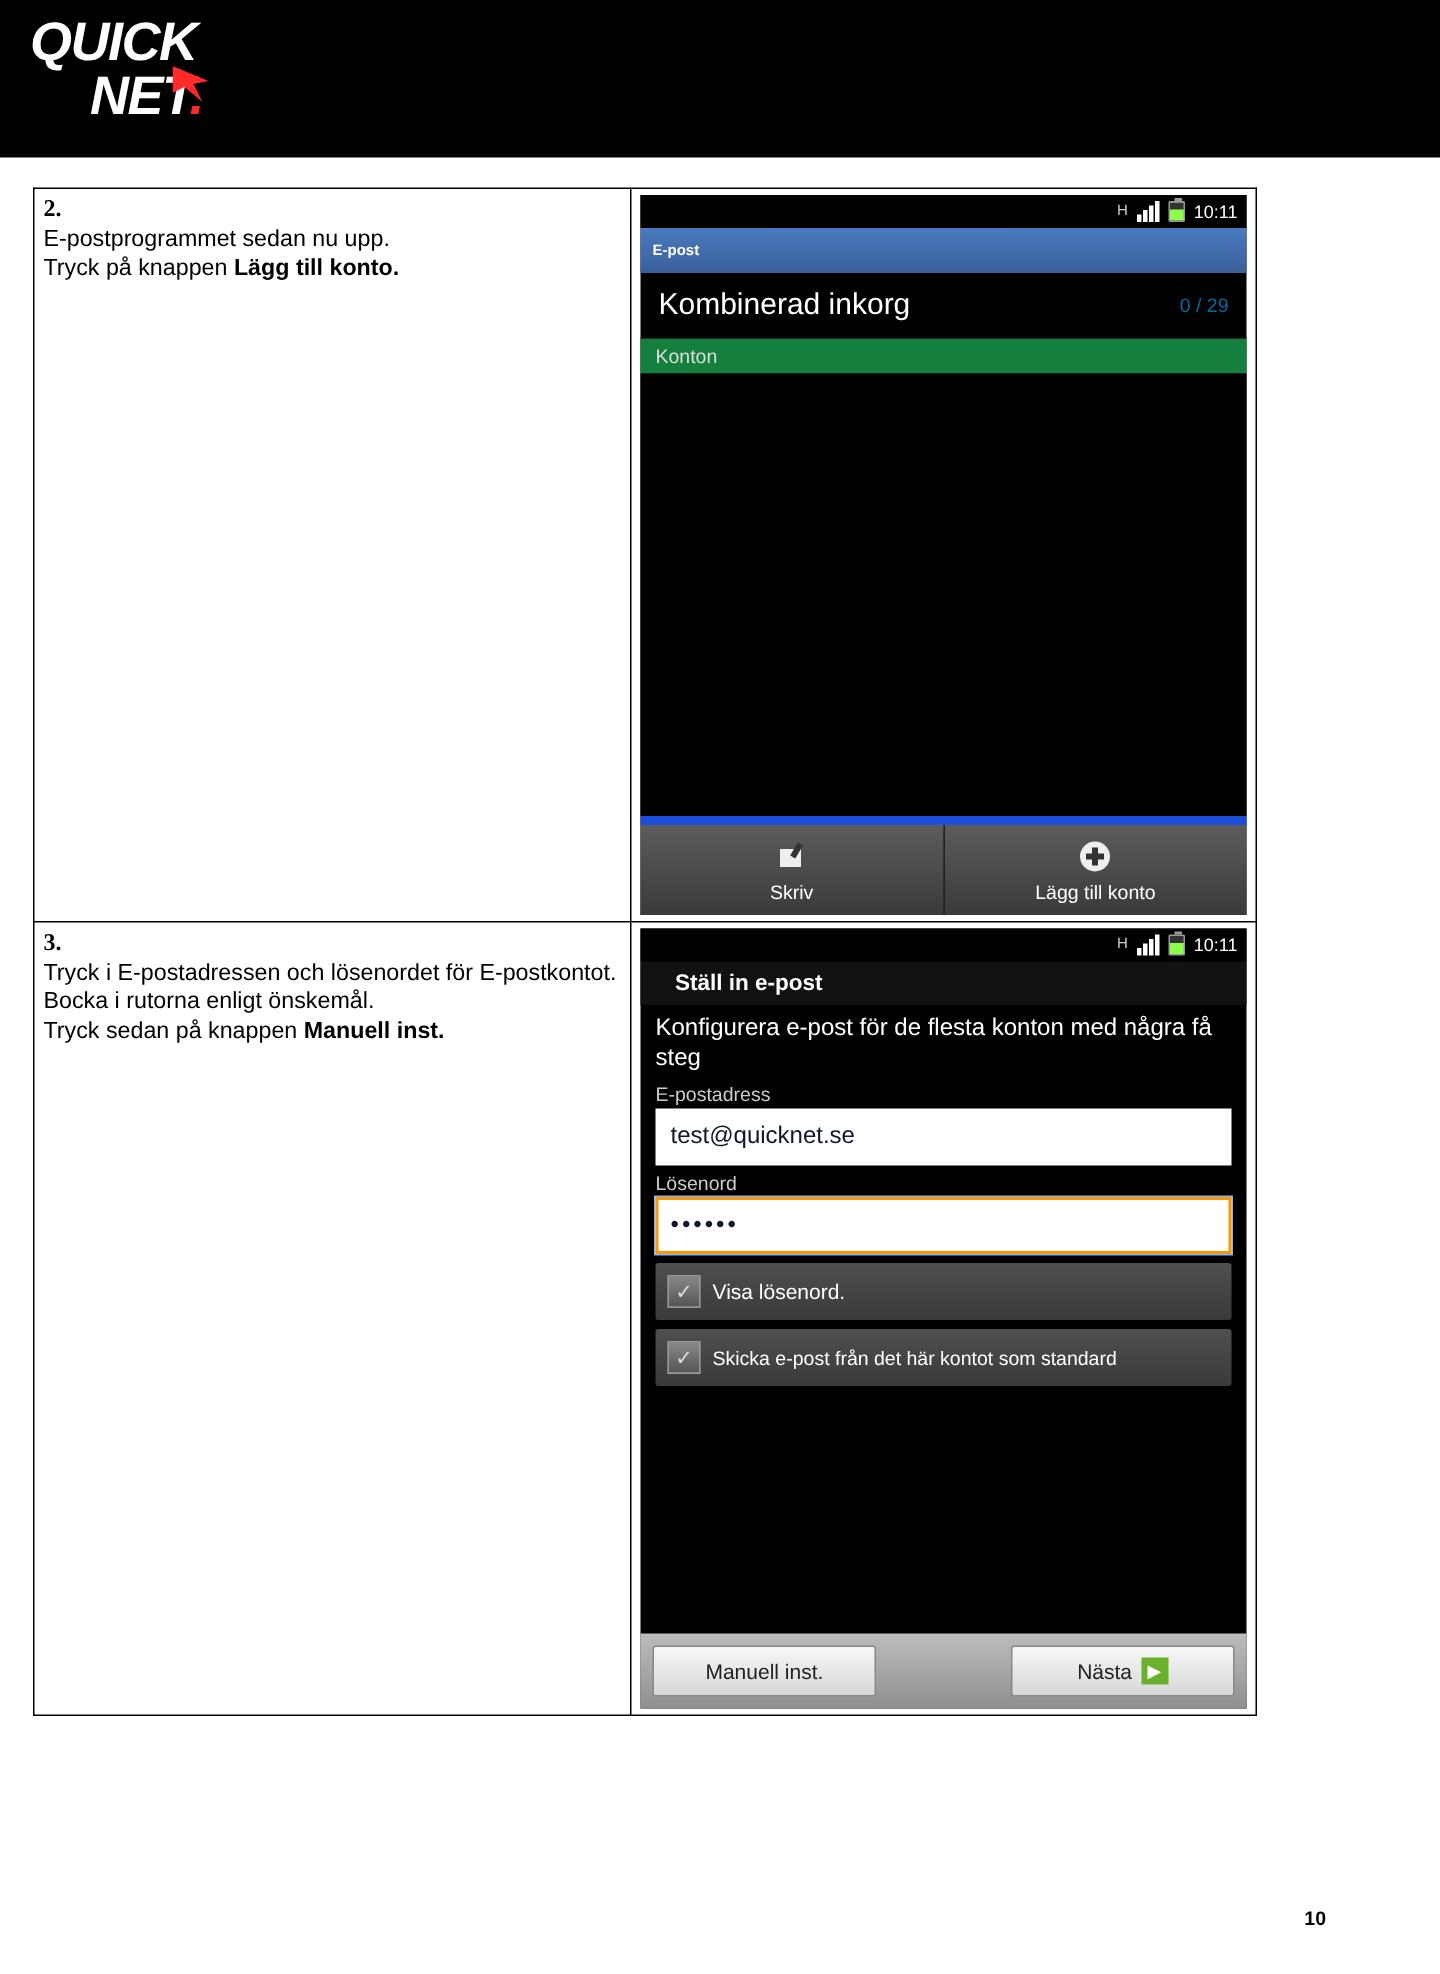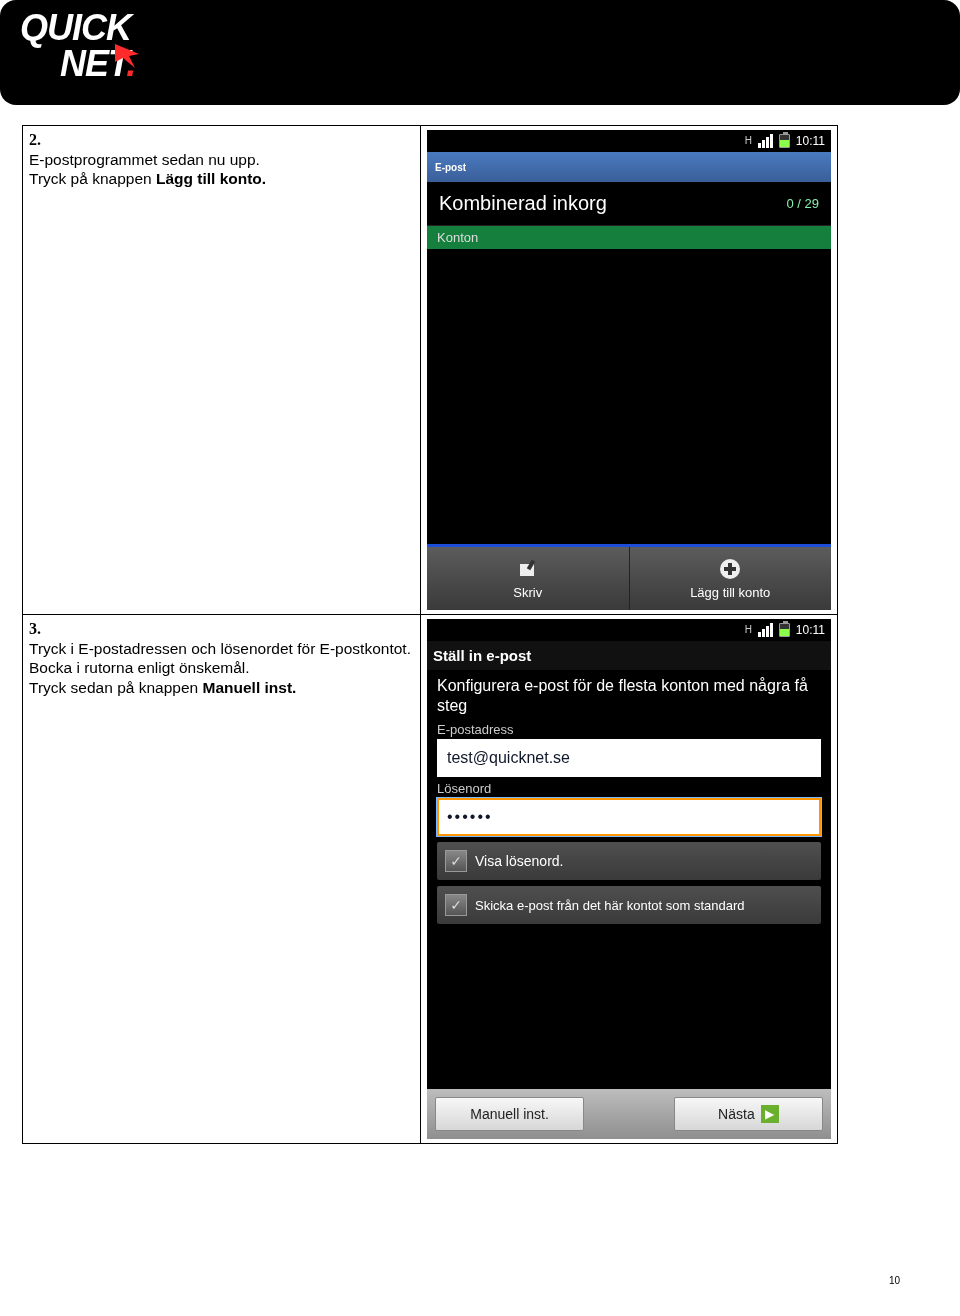--- a/index.html
+++ b/index.html
@@ -1,19 +1,19 @@
 <!DOCTYPE html>
 <html><head>
 <meta charset="utf-8">
 <style>
   * { box-sizing: border-box; margin: 0; padding: 0; }
   body { width: 960px; height: 1316px; background: #fff; font-family: Arial, sans-serif; position: relative; }
 
   
-  .banner { background: #000; height: 105px; position: relative; color: #fff; border-radius: 16px; }
+  .banner { background: #000; height: 105px; position: relative; color: #fff; }
   .logo { position: absolute; left: 20px; top: 10px; width: 180px; }
   .logo-quick { font-size: 36px; font-weight: 900; font-style: italic; letter-spacing: -1px; color: #fff; line-height: 1; }
   .logo-net { font-size: 36px; font-weight: 900; font-style: italic; letter-spacing: -1px; color: #fff; line-height: 1; margin-left: 40px; position: relative; }
   .logo-dot { color: #ff2a2a; }
   .logo-arrow { position: absolute; left: 95px; top: 34px; }
   .tagline { position: absolute; right: 20px; bottom: 8px; font-family: "Courier New", monospace; font-size: 22px; font-weight: bold; letter-spacing: 1px; }
 
   
   .content { padding: 20px 22px 0 22px; }
   table.main { border-collapse: collapse; width: 816px; }
@@ -29,48 +29,48 @@
   .statusbar .sig { display: flex; align-items: flex-end; gap: 1px; }
   .statusbar .sig span { width: 3px; background: #fff; display: inline-block; }
   .statusbar .batt { display:inline-block; width: 11px; height: 14px; background: linear-gradient(to top, #8cff4a 60%, #333 60%); border: 1px solid #999; border-radius: 1px; position: relative; }
   .statusbar .batt::before { content:""; position:absolute; top:-3px; left:3px; width:5px; height:2px; background:#999; }
   .h-indicator { font-size: 10px; color: #ccc; line-height: 1; }
 
   
   .appbar { background: linear-gradient(#4a7abf, #3a5f99); height: 30px; display: flex; align-items: center; padding: 0 8px; font-size: 10px; font-weight: bold; }
   .inbox-row { display: flex; justify-content: space-between; align-items: center; padding: 10px 12px; border-bottom: 1px solid #222; }
   .inbox-row .title { font-size: 20px; }
-  .inbox-row .count { font-size: 13px; color: #86efac; }
+  .inbox-row .count { font-size: 13px; color: #0369a1; }
   .section-head { background: #15803d; padding: 4px 10px; font-size: 13px; color: #ddd; }
   .black-area { flex: 1; background: #000; }
 
-  .bottombar { height: 66px; display: flex; border-top: 3px solid #1d4ed8; }
+  .bottombar { height: 66px; display: flex; border-top: 6px solid #1d4ed8; }
   .botbtn { flex: 1; background: linear-gradient(#5c5c5c, #3a3a3a); display: flex; flex-direction: column; align-items: center; justify-content: center; gap: 4px; font-size: 13px; border-left: 1px solid #222; }
   .botbtn:first-child { border-left: none; }
   .wr-icon, .plus-icon { width: 24px; height: 24px; display:flex; align-items:center; justify-content:center; }
 
   
-  .setup-title { background: #111; padding: 6px 6px; font-size: 15px; font-weight: bold; color: #fff; }
+  .setup-title { background: #111; padding: 6px 23px; font-size: 15px; font-weight: bold; color: #fff; }
   .setup-body { padding: 6px 10px; }
   .setup-desc { font-size: 16px; line-height: 1.25; color: #fff; margin-bottom: 6px; }
   .field-label { font-size: 13px; color: #ccc; margin: 4px 0 2px; }
   .text-input { width: 100%; background: #fff; color: #0f172a; border: 2px solid transparent; padding: 8px 8px; font-size: 16px; font-family: Arial, sans-serif; }
   .text-input.focused { border: 2px solid #ff9500; box-shadow: 0 0 0 1px #7ab8ff; }
   .pw-dots { letter-spacing: 2px; }
 
   .check-row { display: flex; align-items: center; gap: 8px; background: linear-gradient(#4f4f4f, #3a3a3a); padding: 8px 8px; margin-top: 6px; font-size: 14px; border-radius: 2px; }
   .checkbox { width: 22px; height: 22px; background: linear-gradient(#888,#555); border: 1px solid #999; display:flex; align-items:center; justify-content:center; font-size:14px; color:#ddd; }
 
   .graybar { height: 50px; background: linear-gradient(#bdbdbd, #8f8f8f); display: flex; align-items: center; justify-content: space-between; padding: 0 8px; gap: 8px; }
   .gray-btn { flex: 1; height: 34px; max-width: 170px; background: linear-gradient(#f7f7f7, #d7d7d7); border: 1px solid #888; border-radius: 2px; display:flex; align-items:center; justify-content:center; font-size: 14px; color:#222; }
   .gray-spacer { flex: 0.5; }
   .next-icon { width: 18px; height: 18px; background: #6ab02c; margin-left: 6px; display:flex; align-items:center; justify-content:center; color:#fff; font-size:12px; }
 
   
-  .pagenum { position: absolute; bottom: 30px; right: 60px; font-size: 10px; }
+  .pagenum { position: absolute; bottom: 30px; right: 76px; font-size: 13px; font-weight: bold; }
 </style>
 </head>
 <body>
 
 <div class="banner">
   <div class="logo">
     <div class="logo-quick">QUICK</div>
     <div class="logo-net">
       <span>NET</span><span class="logo-dot">.</span>
     </div>

